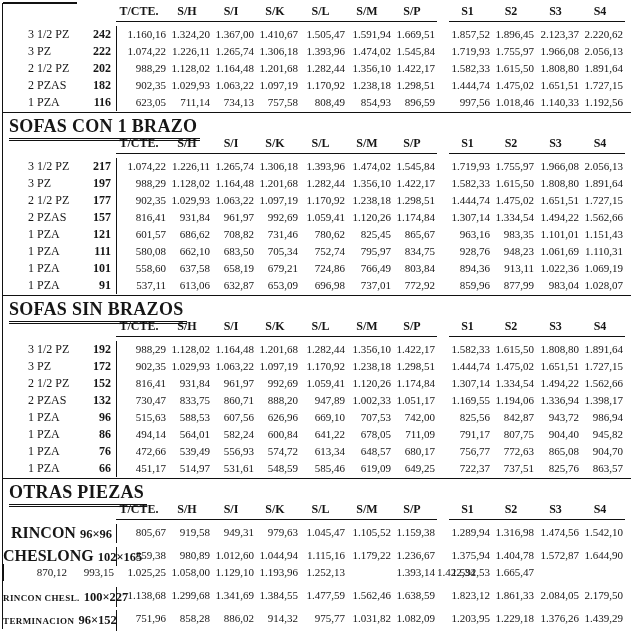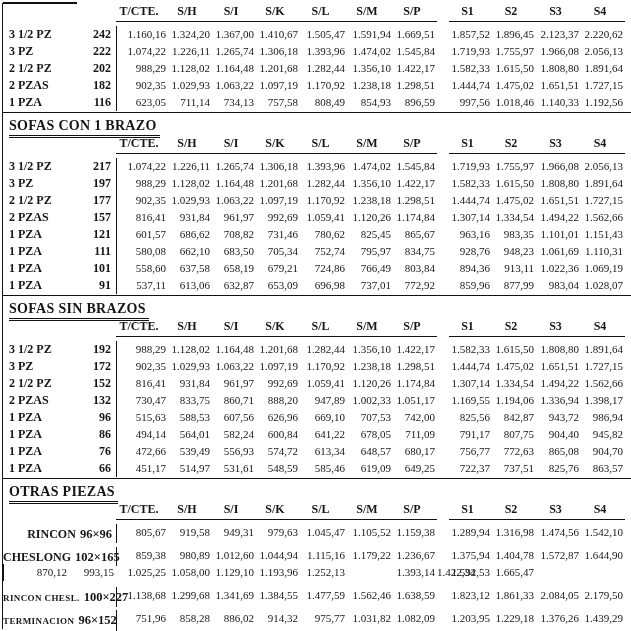--- a/index.html
+++ b/index.html
@@ -6,34 +6,34 @@
   body{width:631px;height:631px;overflow:hidden;background:#fff;}
   .page{position:relative;width:631px;height:631px;background:#fff;color:#161616;
         font-family:"Liberation Serif", serif;-webkit-font-smoothing:antialiased;}
   .left-rule{position:absolute;left:2px;top:3px;bottom:2px;width:1px;background:#111;}
   .top-remnant{position:absolute;left:3px;top:2px;width:74px;height:2px;background:#111;}
   .content{position:relative;padding-left:3px;}
   .section-rule{height:1px;background:#111;width:100%;}
   .sec{padding-bottom:1px;}
   .sec-first{padding-top:4px;}
   .sec-title{height:20px;padding:3px 0 0 6px;}
-  .sec-title-text{font-weight:bold;font-size:14px;letter-spacing:0.3px;display:inline-block;
+  .sec-title-text{font-weight:bold;font-size:18px;letter-spacing:0.3px;display:inline-block;
         border-bottom:1px solid #111;padding:0 3px 1px 0;position:relative;}
   .sec-title-text::after{content:"";position:absolute;left:0;right:0;bottom:-3px;height:1px;background:#111;}
   .grid{display:grid;grid-template-columns:66px 47px 52px 44px 44px 44px 47px 46px 44px 12px 43px 44px 45px 44px;}
   .header-row{height:18px;line-height:15px;margin-bottom:4px;align-items:end;}
   .hcell{text-align:center;padding-right:6px;font-weight:bold;font-size:12px;
         border-bottom:1px solid #111;padding-bottom:2px;}
   .lbl-spacer{grid-column:1 / 3;}
   .data-row{height:17px;line-height:17px;}
   .s4 .data-row{height:17px;}
-  .lbl{text-align:left;padding-left:6px;font-weight:bold;font-size:12px;white-space:nowrap;}
+  .lbl{text-align:left;padding-left:6px;font-weight:normal;font-size:12px;white-space:nowrap;margin-left:19px;}
   .qty{text-align:right;padding-right:5px;font-weight:bold;font-size:12px;}
   .lbl2{grid-column:1 / 3;text-align:right;padding-right:4px;white-space:nowrap;}
-  .nm{font-weight:bold;font-size:12px;}
+  .nm{font-weight:bold;font-size:16px;}
   .nm.small{font-size:9px;letter-spacing:0.4px;}
   .sz{font-weight:bold;font-size:12.5px;margin-left:4px;}
   .val{text-align:right;padding-right:2px;font-size:11px;font-variant-numeric:tabular-nums;}
   .vline{border-left:1px solid #111;}
   .group{margin:0;}
   .group + .group{margin-top:6px;}
   .rows-block{margin-top:0;}
 </style>
 </head>
 <body>

